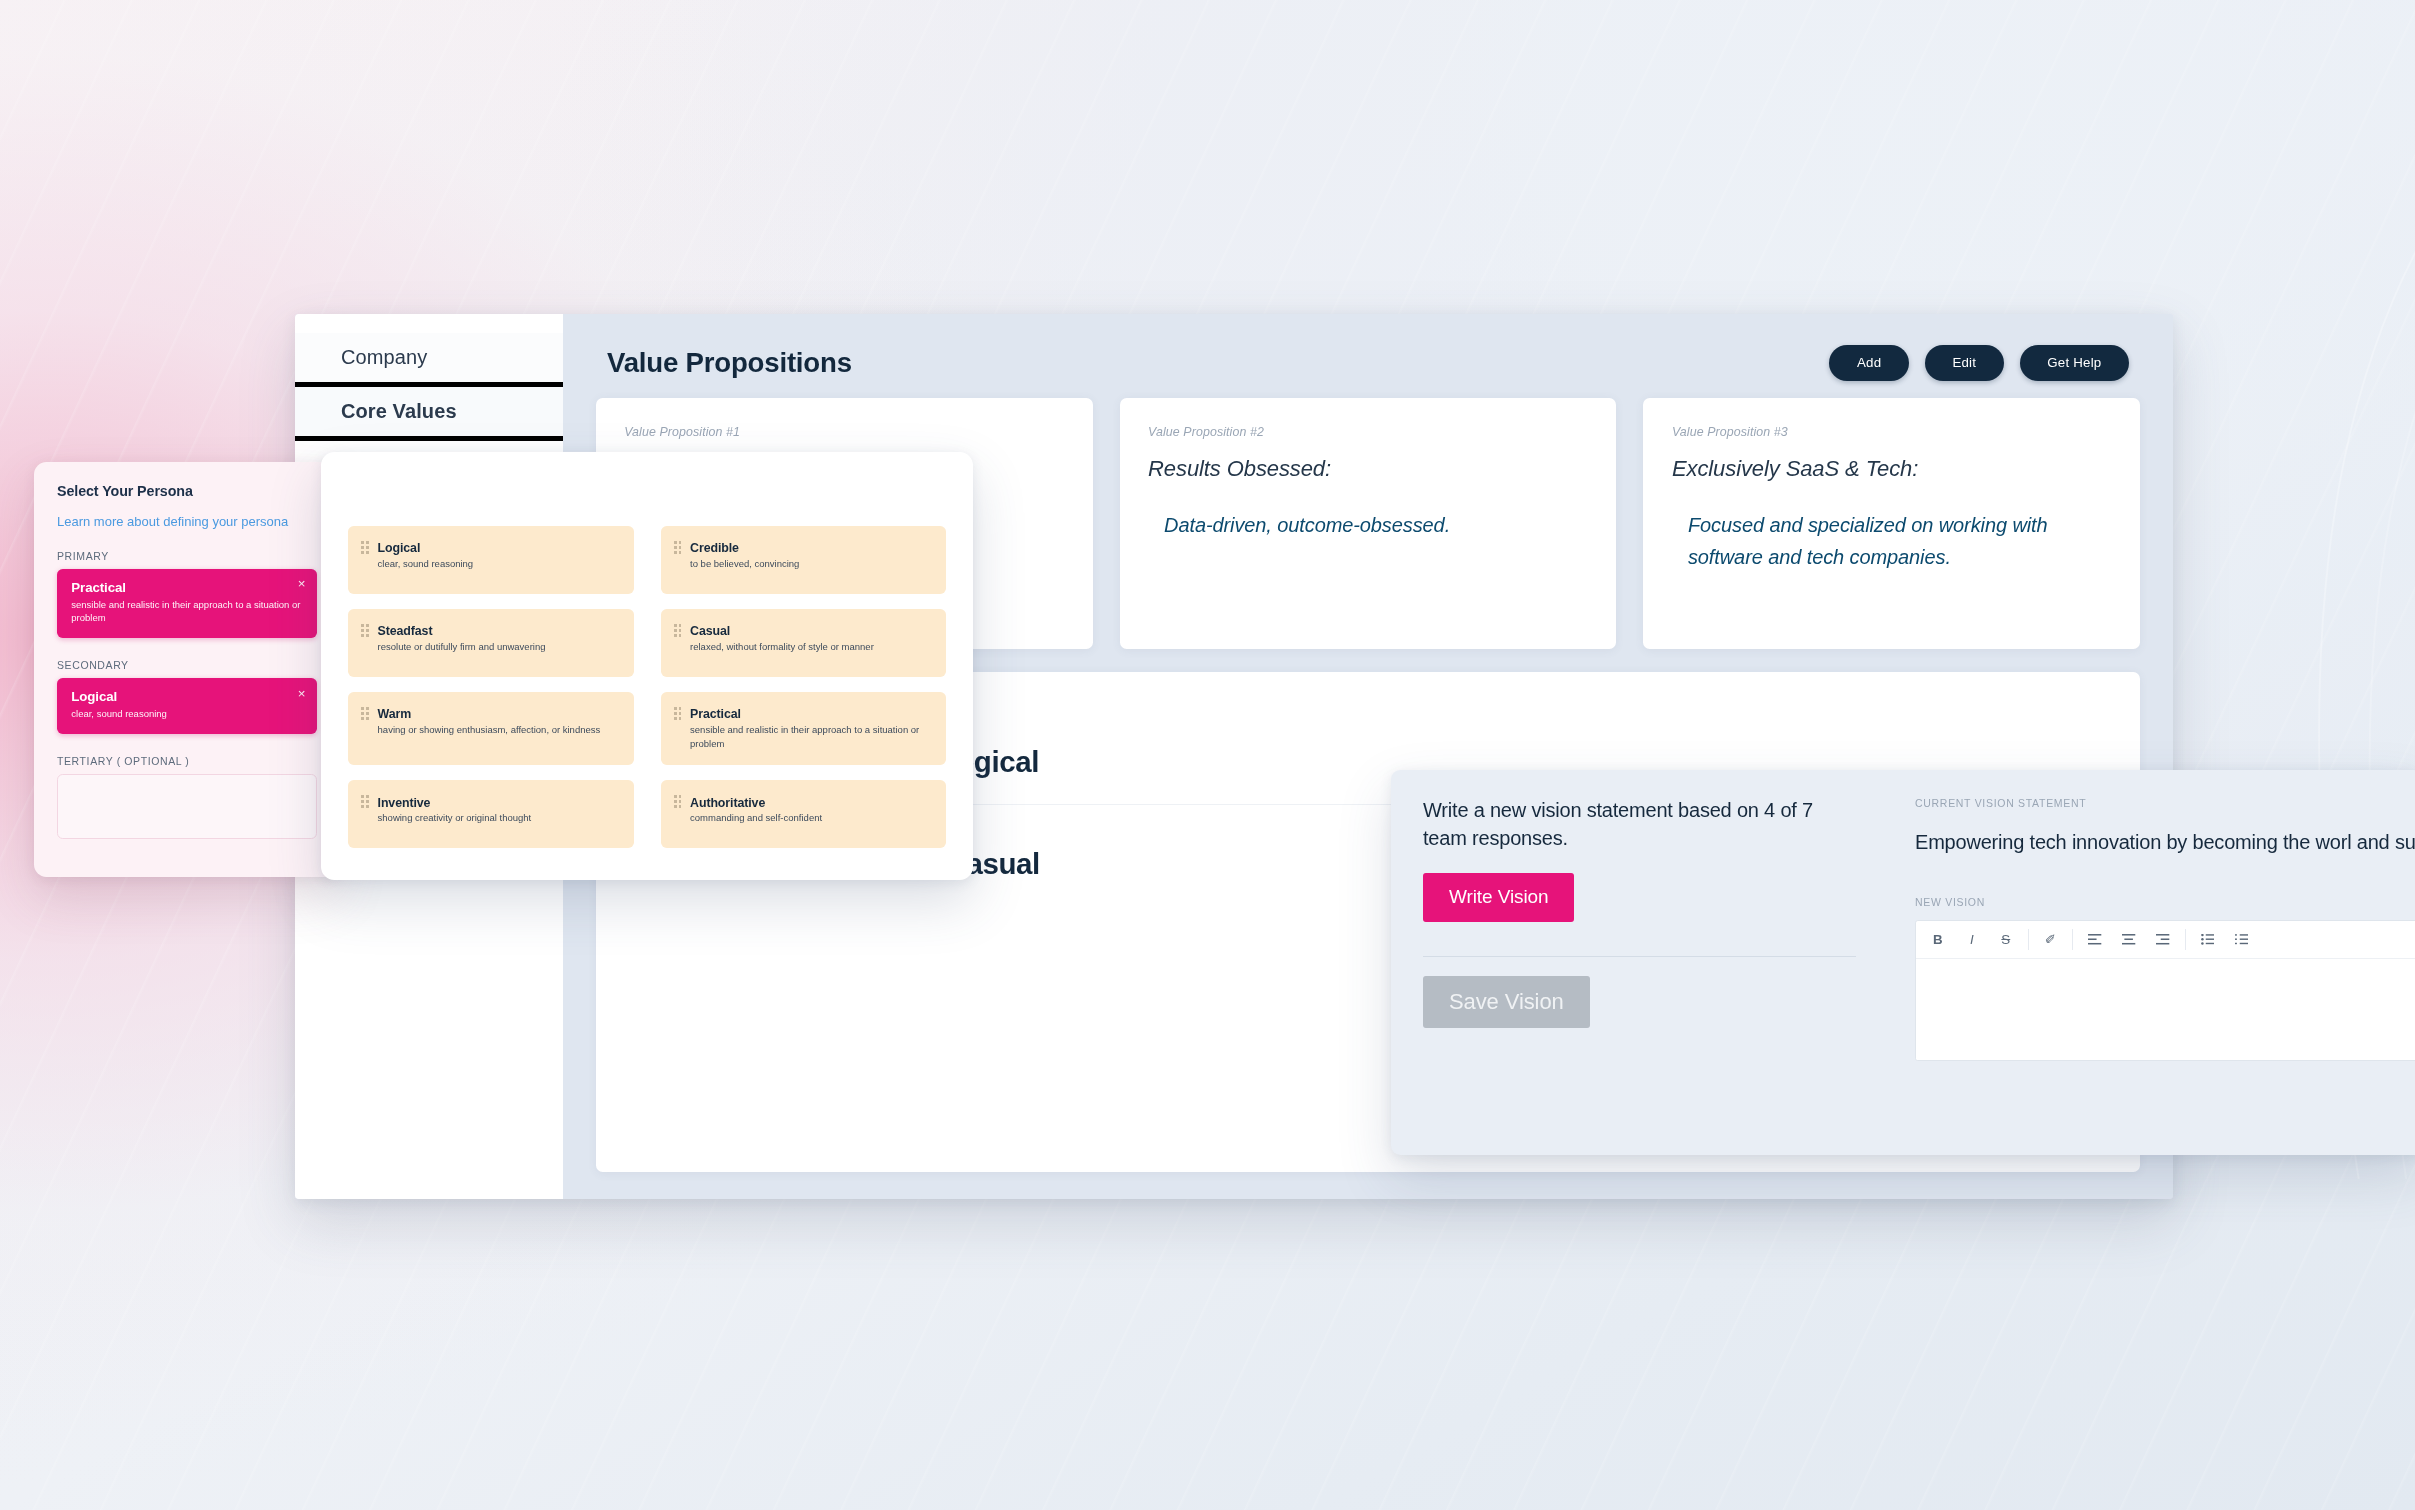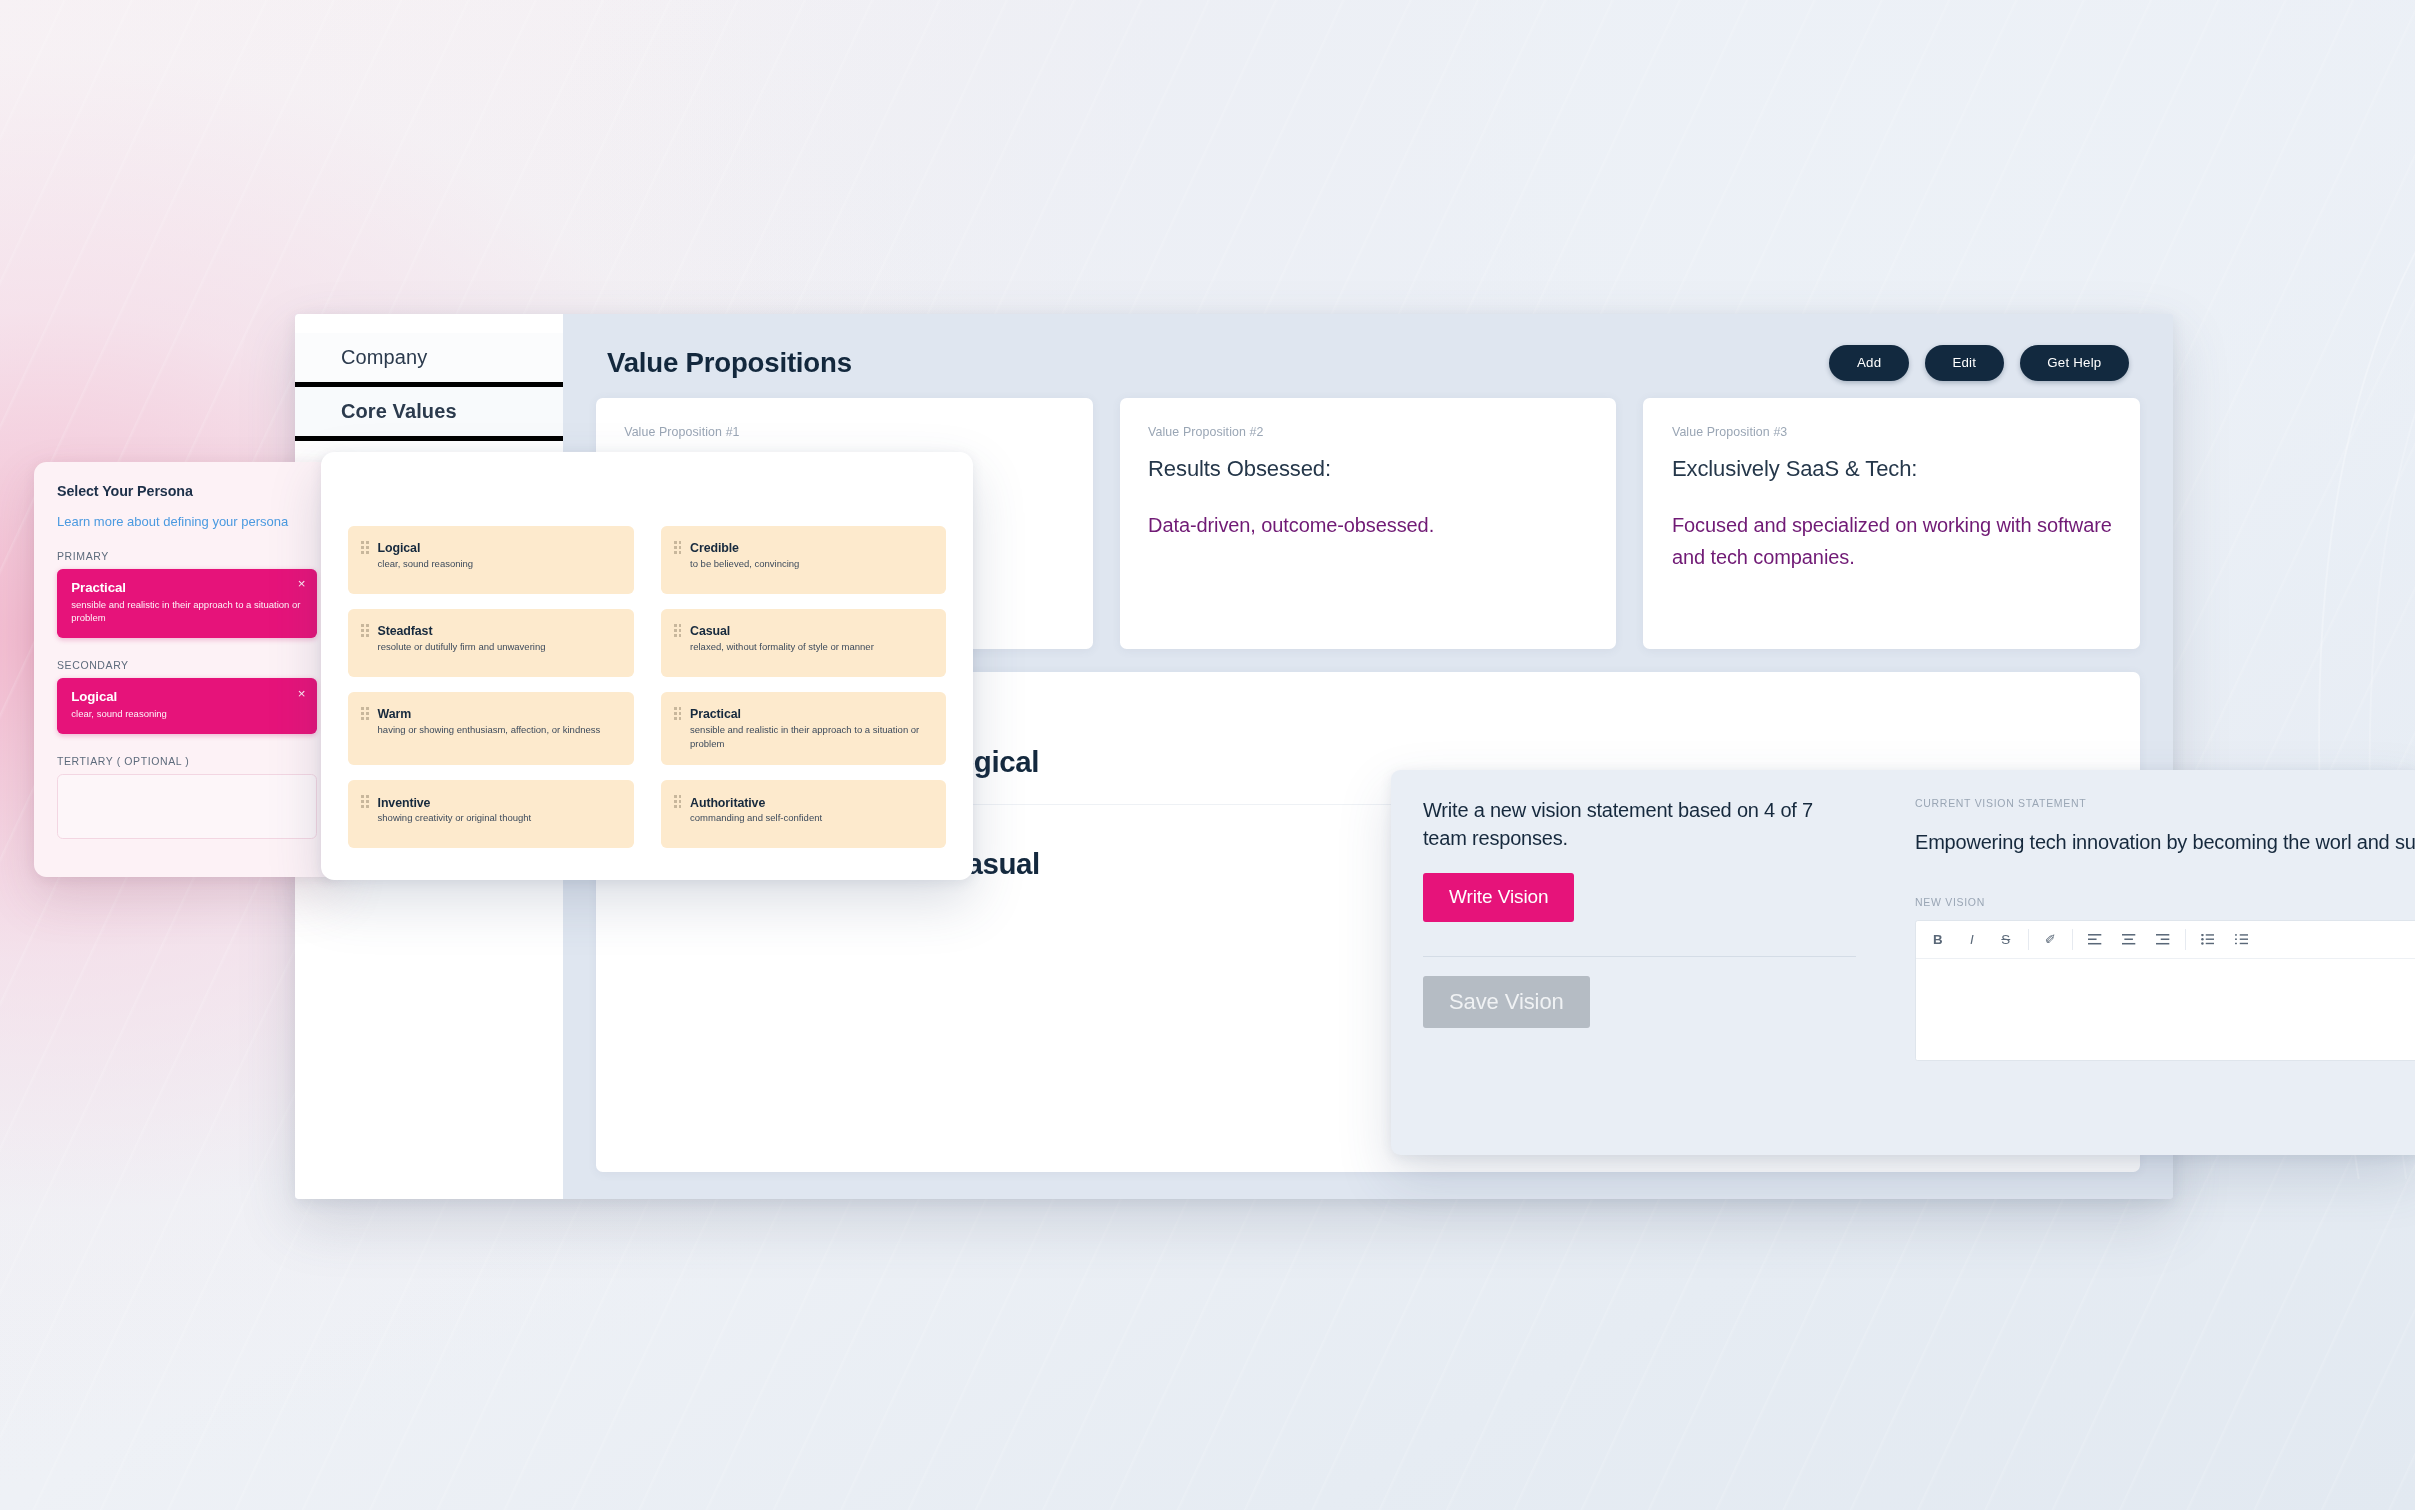--- a/index.html
+++ b/index.html
@@ -80,36 +80,36 @@
     background: #12293f; color: #ffffff;
     font-size: 13.3px; letter-spacing: 0.2px;
     border: none; border-radius: 950px;
     padding: 10.5px 27.6px; cursor: pointer;
     box-shadow: 0 1.9px 5.7px rgba(18,41,63,0.28);
     white-space: nowrap;
     text-align: center;
   }
   .vp-cards {
     display: grid; grid-template-columns: repeat(3, 1fr);
-    gap: 27px; padding: 0 5.7px;
+    gap: 27px; padding: 0 5.7px; font-style: italic;
   }
   .vp-card {
     background: #ffffff; border-radius: 6.7px;
     padding: 27px 28.5px 32px 28.5px;
     min-height: 251px;
     box-shadow: 0 1.9px 9.5px rgba(70,90,120,0.07);
   }
   .vp-card-eyebrow {
     font-size: 12.4px; color: #9aa6b5; letter-spacing: 0.1px; margin-bottom: 17px;
   }
   .vp-card-title {
     font-size: 22px; color: #25374a; margin-bottom: 28.5px; letter-spacing: -0.1px;
   }
   .vp-card-body {
-    font-size: 20px; color: #701a75; line-height: 1.58; letter-spacing: -0.1px;
+    font-size: 20px; color: #0c4a6e; line-height: 1.58; letter-spacing: -0.1px; margin-left: 16px;
   }
 
   
   .lower-panel {
     background: #ffffff; border-radius: 6.7px;
     margin: 0 5.7px;
     box-shadow: 0 1.9px 9.5px rgba(70,90,120,0.07);
     flex: 1;
     padding: 32px 0 0 0;
   }

